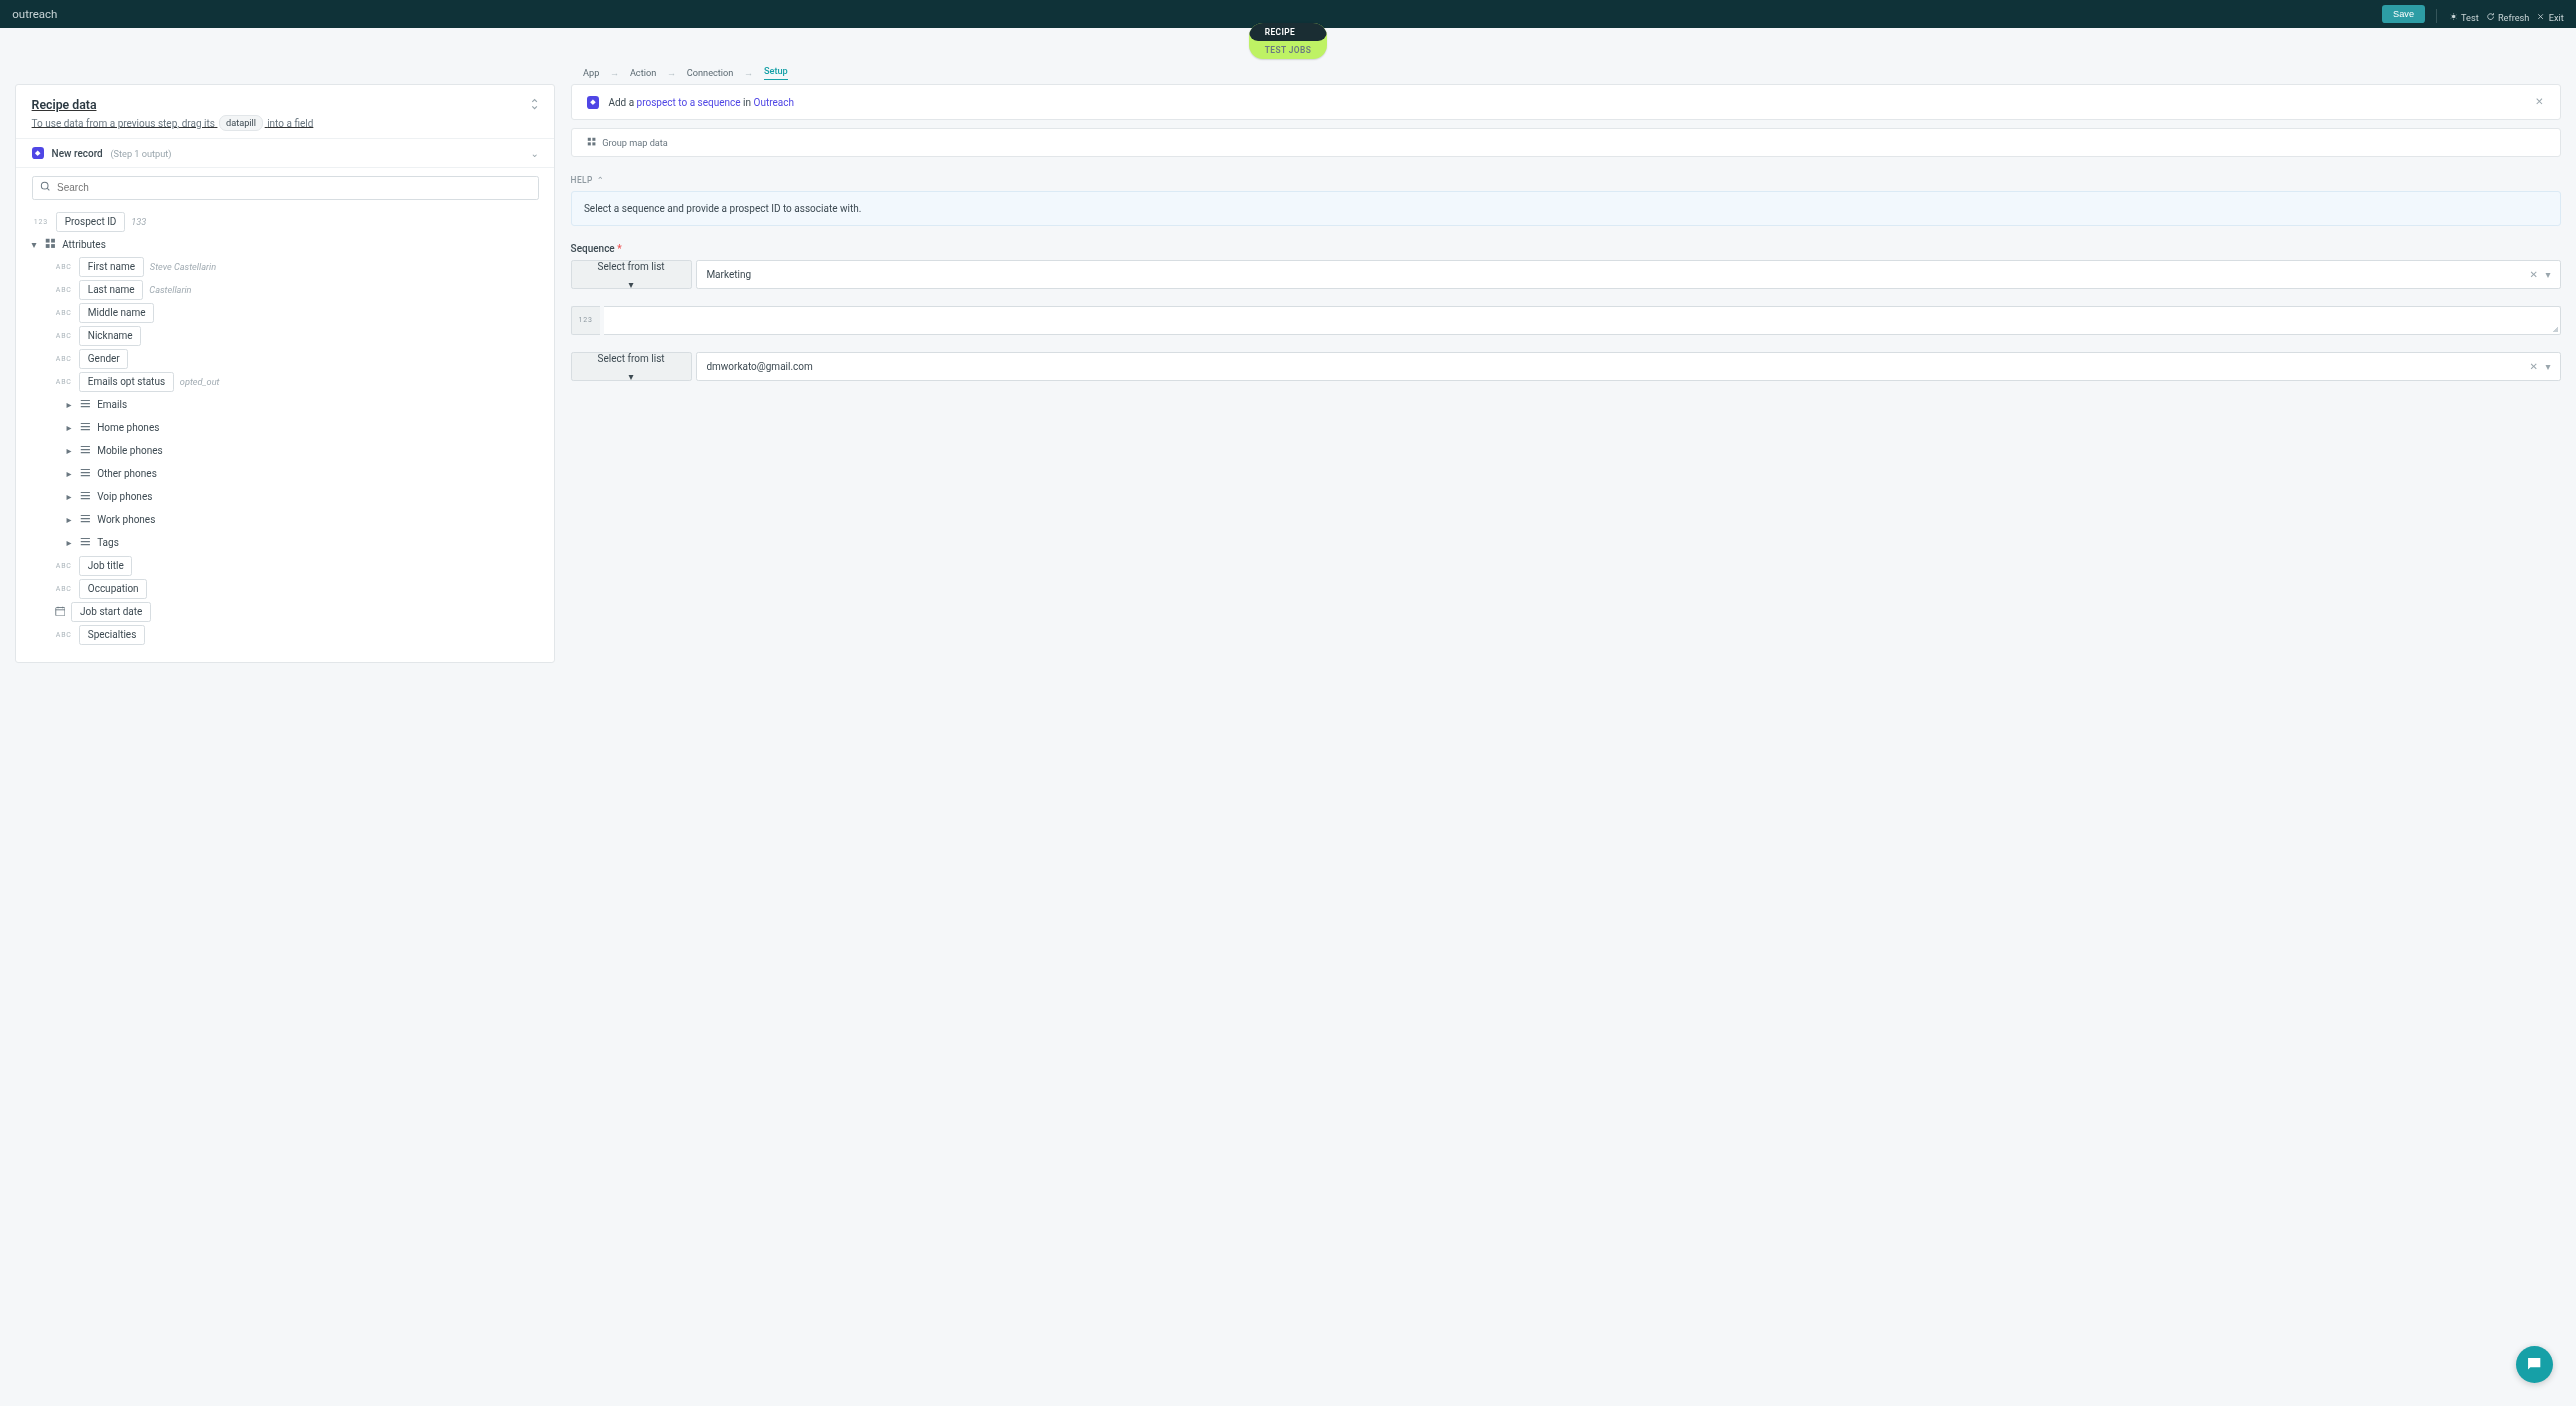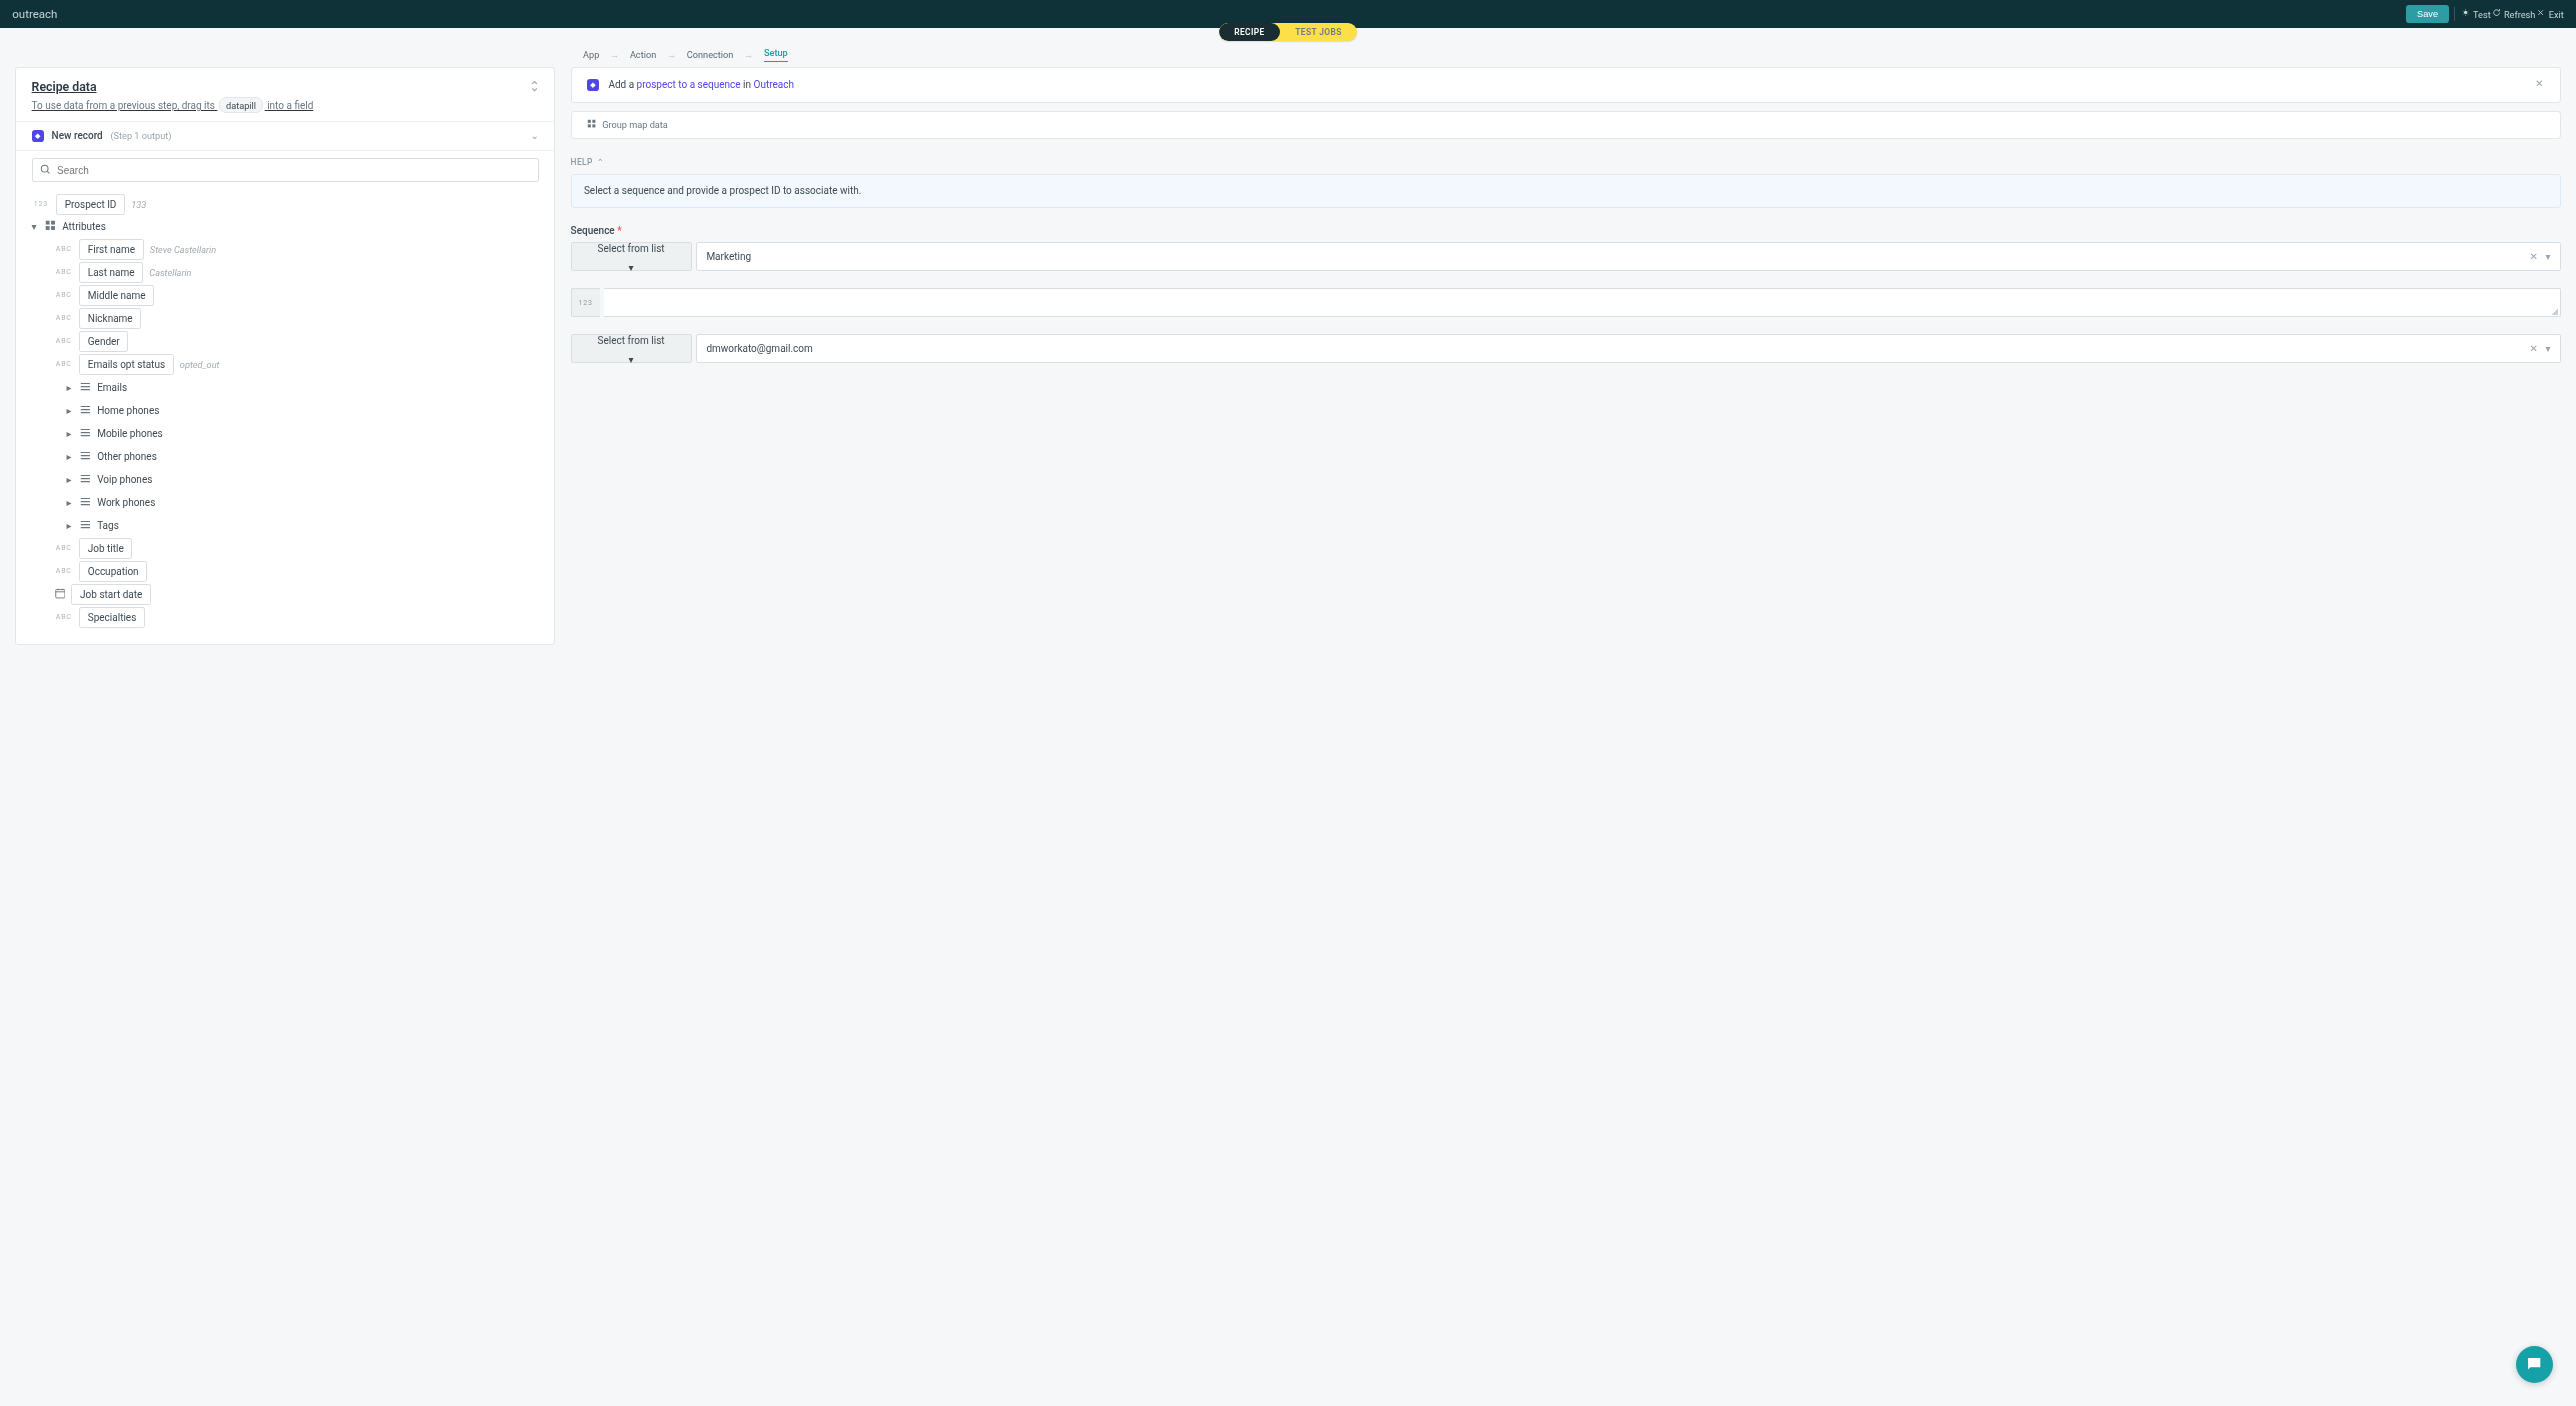--- a/index.html
+++ b/index.html
@@ -1,29 +1,29 @@
 <!DOCTYPE html>
 <html style="font-size:12.3px"><head>
 <meta charset="utf-8">
 <style>
 * { box-sizing: border-box; margin: 0; padding: 0; }
 body { font-family: -apple-system, BlinkMacSystemFont, "Segoe UI", Roboto, sans-serif; background: #f5f7f9; font-size: 10px; color: #333; }
 
 
 .header { background: #0f3238; height: 28px; display: flex; align-items: center; justify-content: space-between; padding: 0 12.3px; color: #fff; }
 .header-title { font-size: 11.5px; color: #c8d4d6; }
-.header-actions { display: flex; align-items: center; gap: 1px; padding-left: 16px; }
+.header-actions { display: flex; align-items: flex-end; gap: 7px; padding-left: 16px; }
 .btn-save { background: #2d9da5; color: #fff; border: none; padding: 3.8px 10.7px; border-radius: 3.1px; font-size: 9.2px; cursor: pointer; }
 .hdr-divider { width: 0.8px; height: 14px; background: #35555a; margin: 0 4.6px; }
 .hdr-link { color: #c8d4d6; font-size: 9.2px; display: flex; align-items: center; gap: 3.1px; cursor: pointer; }
 .hdr-link svg { width: 9.2px; height: 9.2px; }
 
 
 .pill-wrap { display: flex; justify-content: center; margin-top: -4.6px; position: relative; z-index: 10; }
-.pill { display: flex; background: #fde047; border-radius: 14px; overflow: hidden; box-shadow: 0 0.8px 1.5px rgba(0,0,0,.15); }
+.pill { display: flex; background: #bef264; border-radius: 14px; overflow: hidden; box-shadow: 0 0.8px 1.5px rgba(0,0,0,.15); flex-direction: column; }
 .pill-tab { padding: 3.8px 15.3px; font-size: 8.4px; font-weight: 600; letter-spacing: 0.4px; cursor: pointer; }
 .pill-tab.active { background: #1a2d33; color: #fff; border-radius: 14px; }
 .pill-tab.inactive { color: #6b7a82; }
 
 
 .steps { display: flex; align-items: center; gap: 10.7px; padding: 6.1px 0 4.6px 583px; font-size: 9.2px; color: #5c6a72; }
 .steps .arrow { color: #b5c0c6; }
 .steps .active { color: #16a0a7; font-weight: 500; border-bottom: 1.5px solid #16a0a7; padding-bottom: 3.1px; }
 
 

